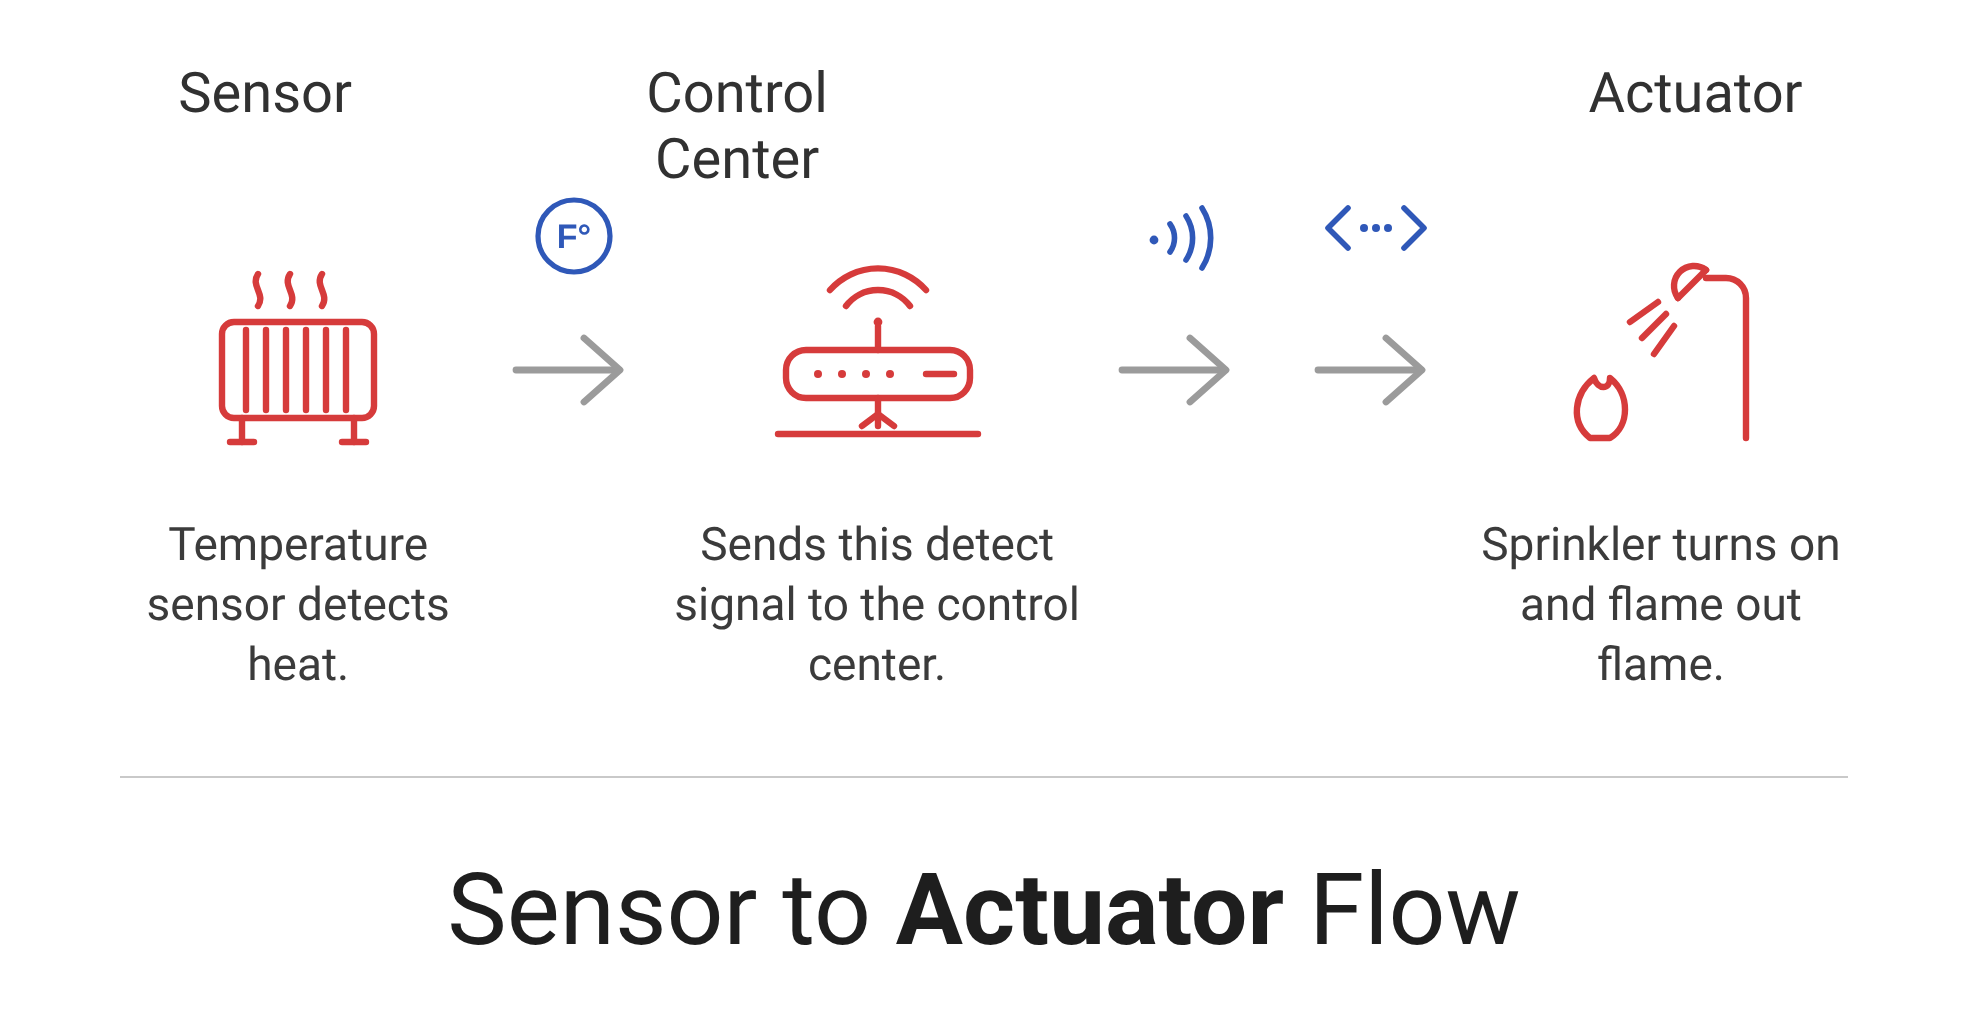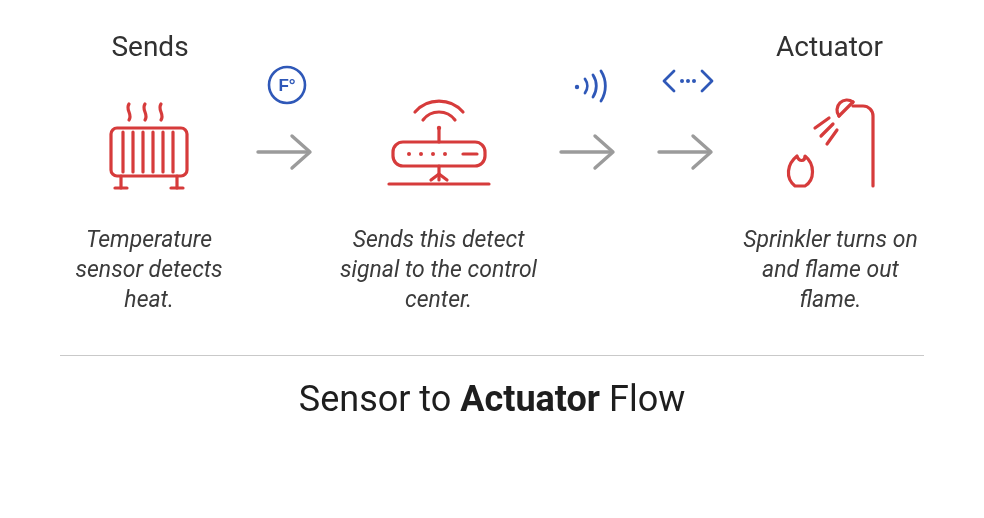--- a/index.html
+++ b/index.html
@@ -25,21 +25,20 @@
   .row {
     display: flex;
     align-items: flex-start;
     padding: 0 60px;
     margin-top: 28px;
   }
   .stage {
     display: flex;
     flex-direction: column;
     align-items: center;
-    font-style: italic;
   }
   .iconbox {
     height: 110px;
     display: flex;
     align-items: center;
     justify-content: center;
   }
   .caption {
     font-size: 23px;
     line-height: 1.3;
@@ -68,45 +67,46 @@
     left: 50%;
     transform: translateX(-50%);
   }
   hr.divider {
     border: none;
     border-top: 1px solid #c9c9c9;
     margin: 40px 60px 0 60px;
   }
   .title {
     text-align: center;
-    font-size: 36px;
+    font-size: 50px;
     color: #1e1e1e;
-    margin-top: 22px;
+    margin-top: 38px;
     font-weight: 400;
   }
   .title .bold { font-weight: 700; }
   
   .col-sensor  { width: 200px; }
   .col-cc      { width: 230px; }
   .col-switch  { width: 220px; }
   .col-act     { width: 210px; }
   .hdr-sensor  { width: 200px; }
   .hdr-gap1    { width: 110px; }
   .hdr-cc      { width: 230px; }
   .hdr-gap2    { width: 110px; }
   .hdr-switch  { width: 220px; }
   .hdr-gap3    { width: 110px; }
   .hdr-act     { width: 210px; text-align: center;}
 </style>
 </head>
 <body>
 
 <div class="headers">
-  <div class="header hdr-sensor">Sends</div>
+  <div class="header hdr-sensor">Sensor</div>
   <div class="hdr-gap1"></div>
+  <div class="header hdr-cc">Control Center</div>
   <div class="hdr-gap2"></div>
   <div class="header hdr-switch"></div>
   <div class="hdr-gap3"></div>
   <div class="header hdr-act">Actuator</div>
 </div>
 
 <div class="row">
 
   <div class="stage col-sensor">
     <div class="iconbox">

